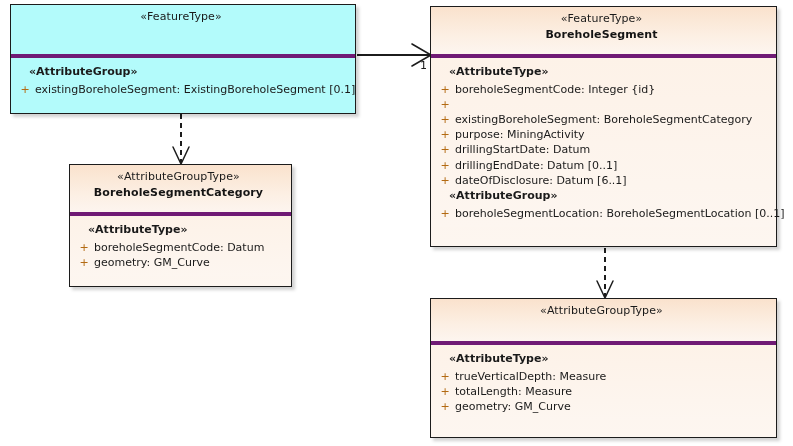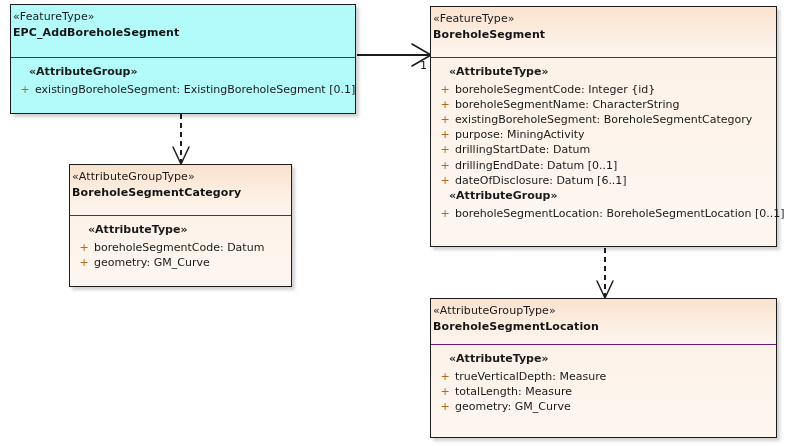--- a/index.html
+++ b/index.html
@@ -33,22 +33,22 @@
     background: #fdf0e4;
   }
   .uml-class.tan {
     background: linear-gradient(to bottom, #fbe7d6 0%, #fdf4ec 55%, #fdf6f0 100%);
   }
   .uml-class.cyan {
     background: #b3fbfb;
   }
   .uml-header {
     box-sizing: border-box;
-    border-bottom: 1px solid #701a75;
-    text-align: left;
+    border-bottom: 4px solid #701a75;
+    text-align: center;
     padding: 5px 6px 6px 2px;
     line-height: 1.32;
   }
   .uml-class.tan > .uml-header {
     background: linear-gradient(to bottom, #fae2cd 0%, #fcefe3 60%, #fdf5ef 100%);
   }
   .uml-class.cyan > .uml-header {
     background: #b3fbfb;
   }
   .stereotype {
@@ -135,21 +135,20 @@
       <line x1="605" y1="248" x2="605" y2="297" stroke="#1c1c1c" stroke-width="1.5" stroke-dasharray="5,4" shape-rendering="crispEdges"></line>
       <polyline points="597,281 605,298 613,281" fill="none" stroke="#1c1c1c" stroke-width="1.5" stroke-linecap="round"></polyline>
     </g>
   </svg>
 
   <div class="mult-label" style="left:420px; top:59px;">1</div>
 
   <div class="uml-class cyan" style="left:10px; top:4px; width:346px; height:110px;">
     <div class="uml-header" style="height:53px;">
       <span class="stereotype">«FeatureType»</span>
-      <span class="classname">EPC_AddBoreholeSegment</span>
     </div>
     <div class="uml-body">
       <div class="group-label">«AttributeGroup»</div>
       <div class="attr-row">
         <span class="attr-vis">+</span>
         <span class="attr-text">existingBoreholeSegment: ExistingBoreholeSegment [0.1]</span>
       </div>
     </div>
   </div>
 
@@ -159,21 +158,20 @@
       <span class="classname">BoreholeSegment</span>
     </div>
     <div class="uml-body">
       <div class="group-label">«AttributeType»</div>
       <div class="attr-row">
         <span class="attr-vis">+</span>
         <span class="attr-text">boreholeSegmentCode: Integer {id}</span>
       </div>
       <div class="attr-row">
         <span class="attr-vis">+</span>
-        <span class="attr-text">boreholeSegmentName: CharacterString</span>
       </div>
       <div class="attr-row">
         <span class="attr-vis">+</span>
         <span class="attr-text">existingBoreholeSegment: BoreholeSegmentCategory</span>
       </div>
       <div class="attr-row">
         <span class="attr-vis">+</span>
         <span class="attr-text">purpose: MiningActivity</span>
       </div>
       <div class="attr-row">
@@ -210,21 +208,20 @@
       <div class="attr-row">
         <span class="attr-vis">+</span>
         <span class="attr-text">geometry: GM_Curve</span>
       </div>
     </div>
   </div>
 
   <div class="uml-class tan" style="left:430px; top:298px; width:347px; height:140px;">
     <div class="uml-header" style="height:46px;">
       <span class="stereotype">«AttributeGroupType»</span>
-      <span class="classname">BoreholeSegmentLocation</span>
     </div>
     <div class="uml-body">
       <div class="group-label">«AttributeType»</div>
       <div class="attr-row">
         <span class="attr-vis">+</span>
         <span class="attr-text">trueVerticalDepth: Measure</span>
       </div>
       <div class="attr-row">
         <span class="attr-vis">+</span>
         <span class="attr-text">totalLength: Measure</span>

